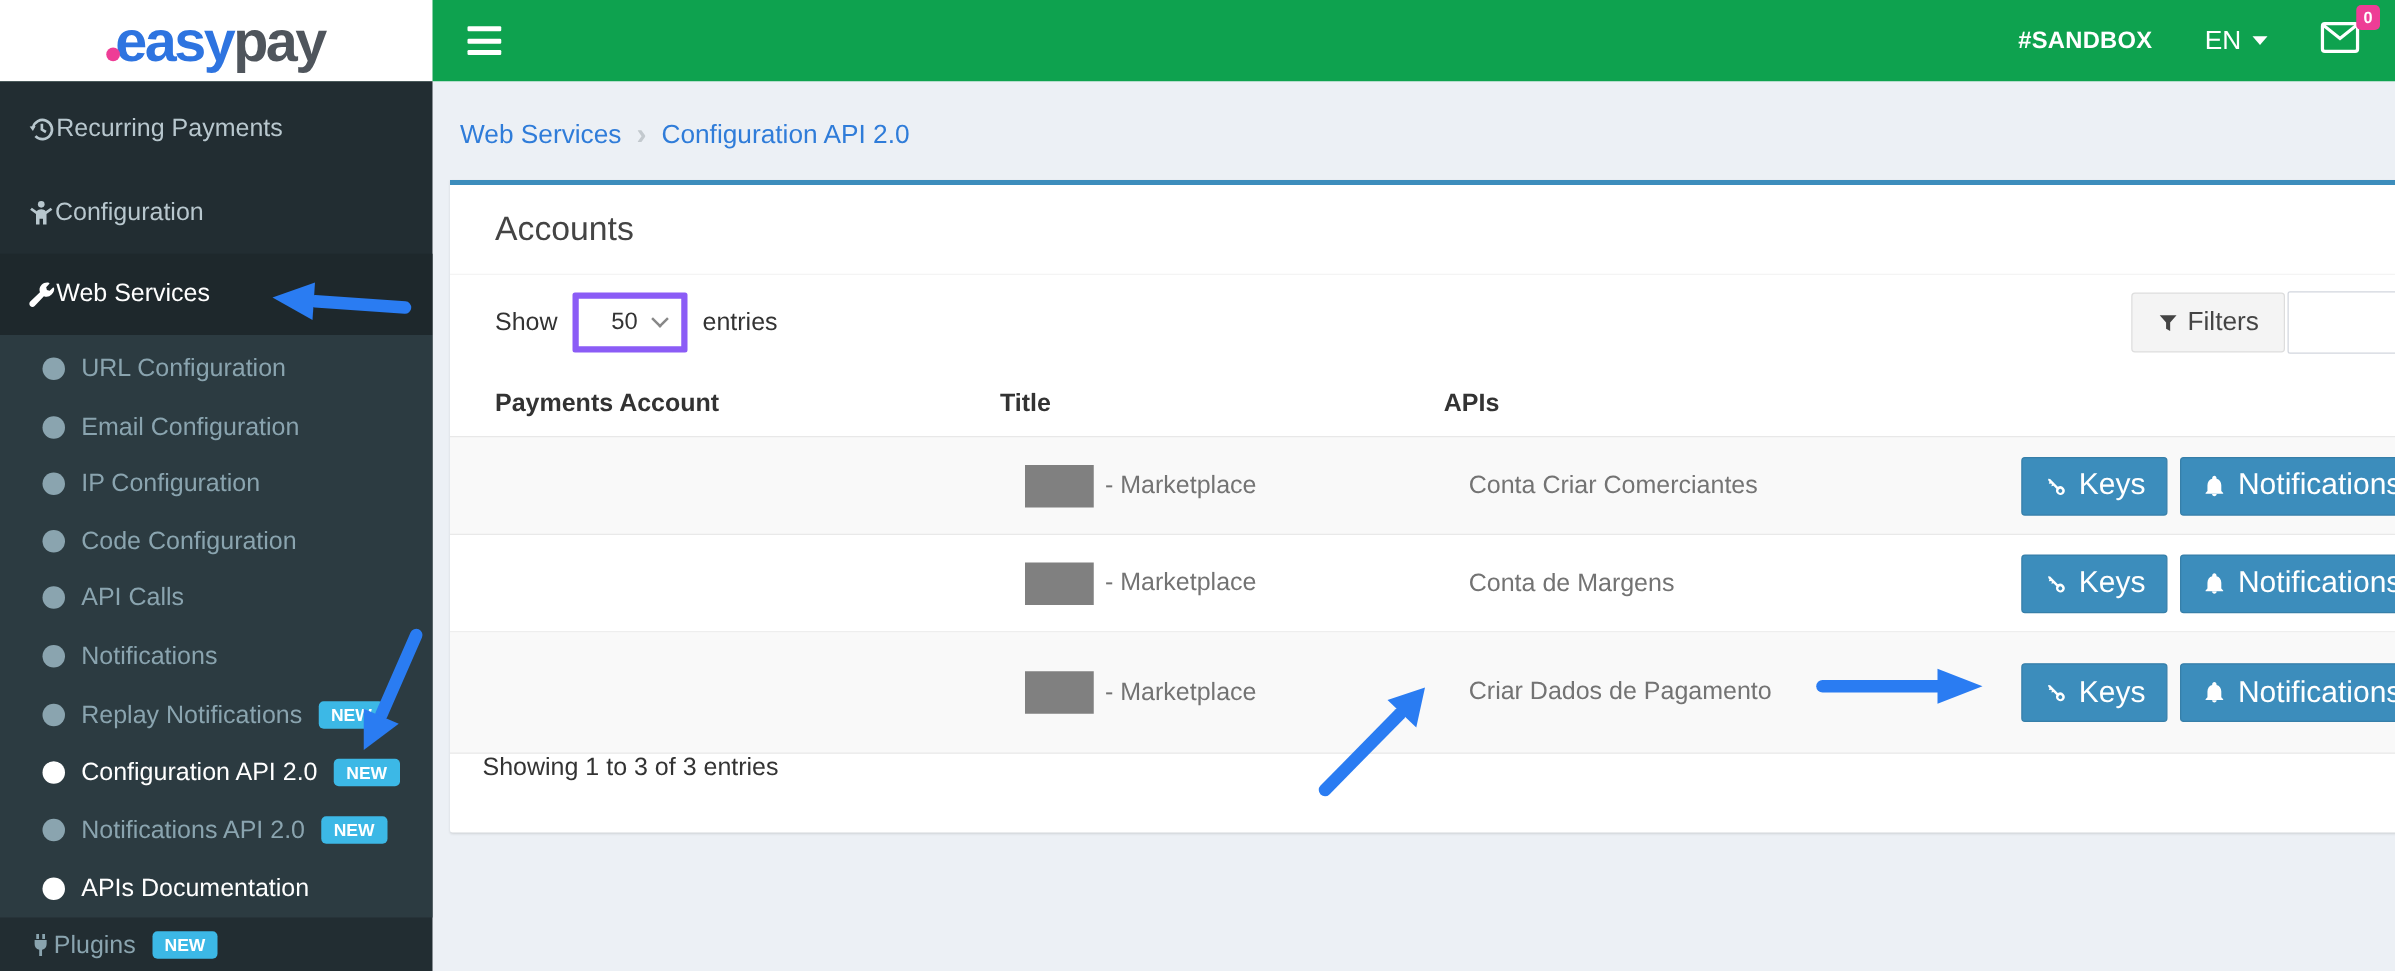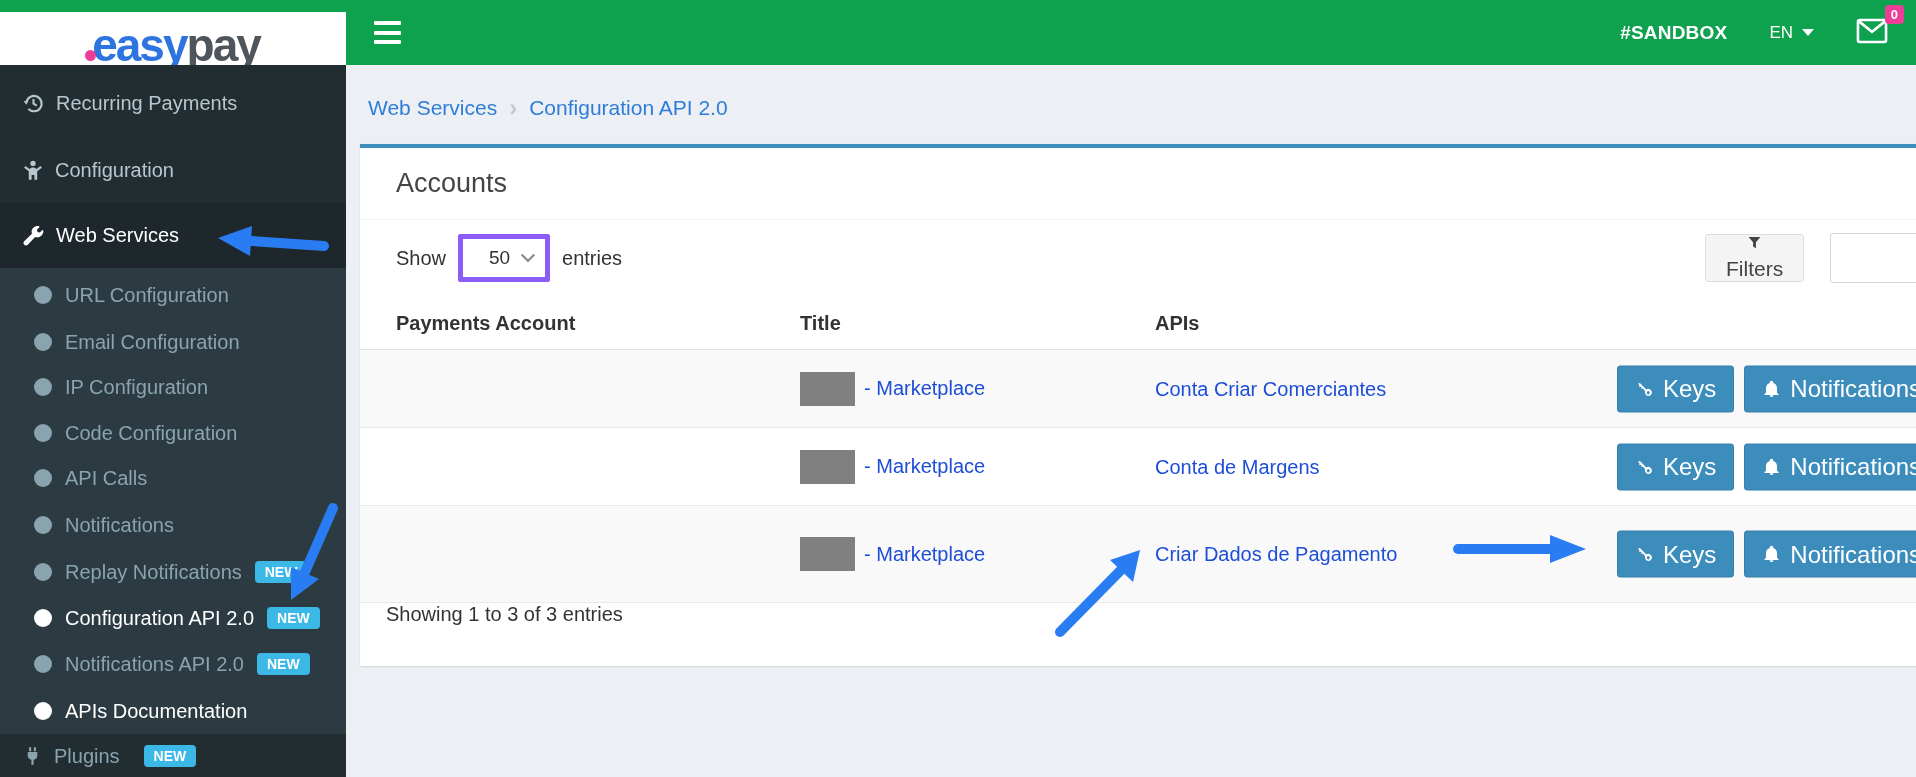--- a/index.html
+++ b/index.html
@@ -8,37 +8,37 @@
     --link:#2f7cd9; --sidebar-bg:#222d32; --submenu-bg:#2c3b41;
     --sidebar-active-bg:#1e282c; --sidebar-text:#b8c7ce; --submenu-text:#8aa4af;
     --content-bg:#ecf0f5;
   }
   *{box-sizing:border-box;margin:0;padding:0;}
   body{margin:0;background:#d8dde2;font-family:"Liberation Sans",sans-serif;}
   .screen{position:relative;width:1916px;height:777px;overflow:hidden;background:var(--content-bg);}
 
   
   .topbar{position:absolute;left:0;top:0;width:1916px;height:65px;background:var(--green);}
-  .logo-box{position:absolute;left:0;top:12px;width:346px;height:65px;background:#fff;display:flex;align-items:center;justify-content:center;}
+  .logo-box{position:absolute;left:0;top:0;width:346px;height:65px;background:#fff;display:flex;align-items:center;justify-content:center;}
   .logo{position:relative;font-size:46px;font-weight:bold;letter-spacing:-2px;line-height:1;padding-left:6px;}
   .logo .easy{color:var(--logo-blue);}
   .logo .pay{color:var(--logo-gray);}
   .logo .dot{position:absolute;left:-1px;bottom:7px;width:11px;height:11px;border-radius:50%;background:var(--pink);}
   .hamburger{position:absolute;left:374px;top:21px;width:27px;height:23px;display:flex;flex-direction:column;justify-content:space-between;cursor:pointer;}
   .hamburger span{display:block;height:4px;border-radius:1px;background:#fff;}
   .topbar-right{position:absolute;right:28px;top:0;height:65px;display:flex;align-items:center;gap:42px;color:#fff;}
   .sandbox{font-size:19px;font-weight:bold;letter-spacing:.2px;text-align:right;}
-  .lang{display:flex;align-items:center;gap:9px;font-size:17px;cursor:pointer;}
+  .lang{display:flex;align-items:center;gap:9px;font-size:21px;cursor:pointer;}
   .caret{width:0;height:0;border-left:6px solid transparent;border-right:6px solid transparent;border-top:7px solid #fff;}
   .mail{position:relative;cursor:pointer;}
   .mail-badge{position:absolute;top:-13px;right:-16px;background:var(--pink);color:#fff;font-size:13px;font-weight:bold;padding:2px 6px;border-radius:4px;line-height:1.2;}
 
   
   .sidebar{position:absolute;left:0;top:65px;width:346px;height:712px;background:var(--sidebar-bg);color:var(--sidebar-text);}
-  .side-item{position:absolute;left:0;width:346px;display:flex;align-items:center;gap:11px;padding-left:22px;font-size:20px;cursor:pointer;}
+  .side-item{position:absolute;left:0;width:346px;display:flex;align-items:center;padding-left:22px;font-size:20px;cursor:pointer;}
   .side-item .micon{flex:none;display:flex;}
   .side-item.active{background:var(--sidebar-active-bg);color:#fff;}
   .submenu-bg{position:absolute;left:0;top:203px;width:346px;height:466px;background:var(--submenu-bg);}
   .sub-item{position:absolute;left:0;width:346px;height:46px;display:flex;align-items:center;padding-left:34px;font-size:20px;color:var(--submenu-text);cursor:pointer;}
   .sub-item .circle{width:18px;height:18px;border-radius:50%;background:var(--submenu-text);margin-right:13px;flex:none;}
   .sub-item.active{color:#fff;}
   .sub-item.active .circle{background:#fff;}
   .badge-new{background:var(--aqua);color:#fff;font-size:14px;font-weight:bold;padding:4px 10px;border-radius:4px;margin-left:13px;line-height:1;flex:none;}
 
   
@@ -46,30 +46,30 @@
   .breadcrumb .crumb{color:var(--link);cursor:pointer;}
   .breadcrumb .sep{color:#c3c9ce;font-size:24px;font-weight:bold;line-height:1;}
 
   .panel{position:absolute;left:360px;top:144px;width:1600px;height:522px;background:#fff;border-top:4px solid var(--blue);box-shadow:0 1px 2px rgba(0,0,0,.12);border-radius:0 0 2px 2px;}
   .panel-title{position:absolute;left:36px;top:20px;font-size:27px;color:#444;text-align:center;}
   .panel-divider{position:absolute;left:0;top:71px;width:100%;height:1px;background:#f4f4f4;}
 
   .show-group{position:absolute;left:36px;top:86px;height:48px;display:flex;align-items:center;gap:12px;font-size:20px;color:#333;}
   .pagesize{width:92px;height:48px;border:5px solid #8b5cf6;border-radius:2px;background:#fff;display:flex;align-items:center;padding:0 12px 0 26px;font-size:19px;color:#333;cursor:pointer;}
   .pagesize .chev{width:10px;height:10px;border-right:2px solid #888;border-bottom:2px solid #888;transform:rotate(45deg) translate(-2px,-2px);margin-left:auto;}
-  .filters-btn{position:absolute;left:1345px;top:86px;height:48px;display:inline-flex;align-items:center;gap:7px;padding:0 20px;background:#f4f4f4;border:1px solid #ddd;border-radius:3px;font-size:21px;color:#444;cursor:pointer;flex-direction:column;}
+  .filters-btn{position:absolute;left:1345px;top:86px;height:48px;display:inline-flex;align-items:center;gap:7px;padding:0 20px;background:#f4f4f4;border:1px solid #ddd;border-radius:3px;font-size:21px;color:#444;cursor:pointer;}
   .search-box{position:absolute;left:1470px;top:85px;width:150px;height:50px;border:1px solid #d2d6de;border-radius:2px;background:#fff;font-size:19px;padding:0 10px;color:#333;}
 
   .thead{position:absolute;left:0;top:156px;width:100%;height:46px;border-bottom:1px solid #e1e1e1;}
   .th{position:absolute;top:8px;font-size:20px;font-weight:bold;color:#333;}
   .th.c1{left:36px;} .th.c2{left:440px;} .th.c3{left:795px;}
 
   .trow{position:absolute;left:0;width:100%;border-bottom:1px solid #e9e9e9;}
   .trow.odd{background:#f9f9f9;}
-  .trow .cell{position:absolute;top:50%;transform:translateY(-50%);font-size:20px;color:#1d4ed8;}
+  .trow .cell{position:absolute;top:50%;transform:translateY(-50%);font-size:20px;color:#737373;margin-left:20px;}
   .cell.c1{left:32px;} .cell.c2{left:440px;display:flex;align-items:center;gap:9px;} .cell.c3{left:795px;}
   .redact{width:55px;height:34px;background:#808080;flex:none;}
   .acts{position:absolute;left:1257px;top:50%;transform:translateY(-50%);display:flex;gap:10px;}
   .btn-blue{display:inline-flex;align-items:center;gap:9px;height:47px;padding:0 17px;background:var(--blue);border:1px solid var(--blue-border);border-radius:3px;color:#fff;font-size:24px;cursor:pointer;white-space:nowrap;}
   .table-footer{position:absolute;left:26px;top:455px;font-size:20px;color:#333;}
 
   .overlay{position:absolute;left:0;top:0;width:1916px;height:777px;pointer-events:none;z-index:50;}
 </style>
 </head>
 <body>

